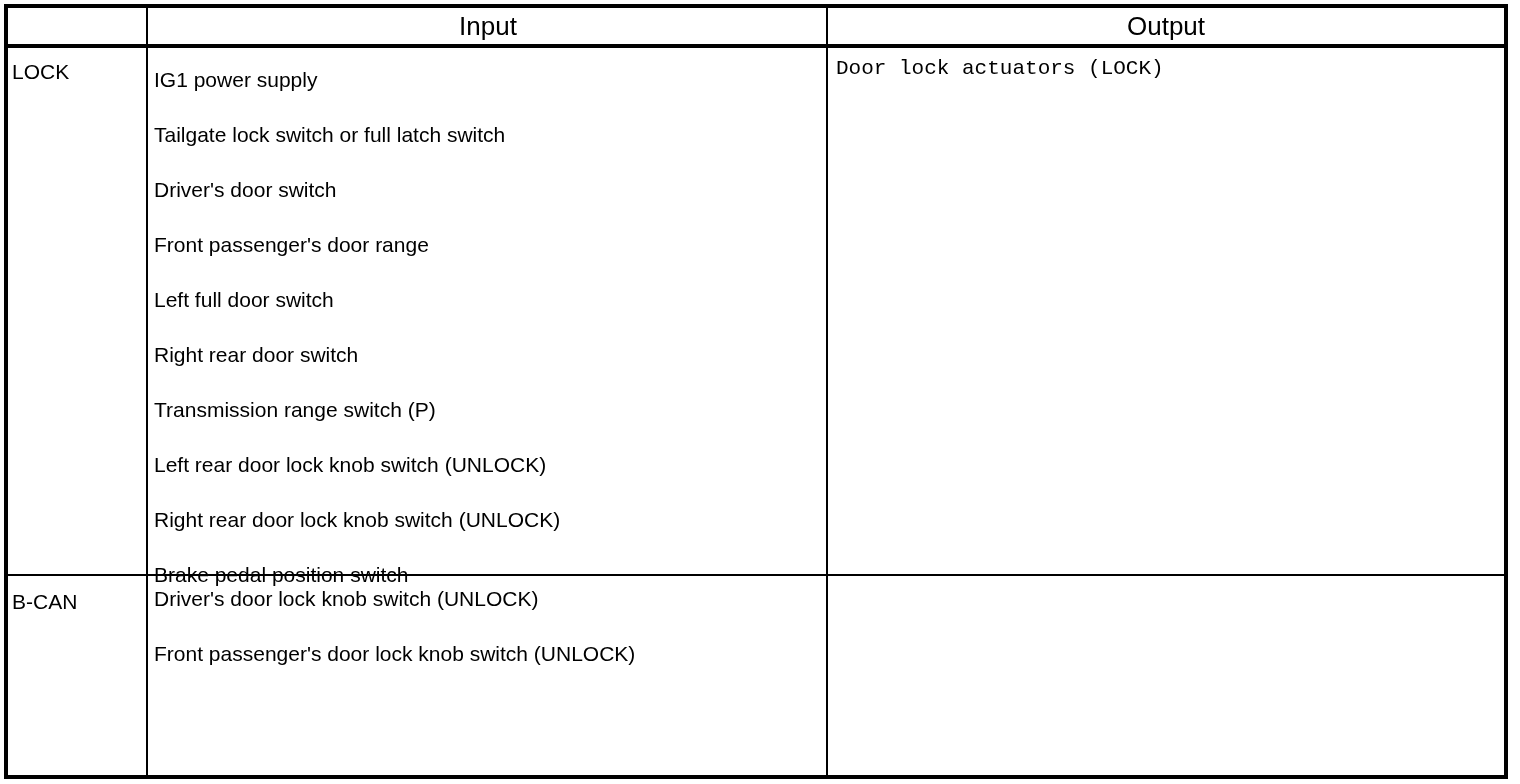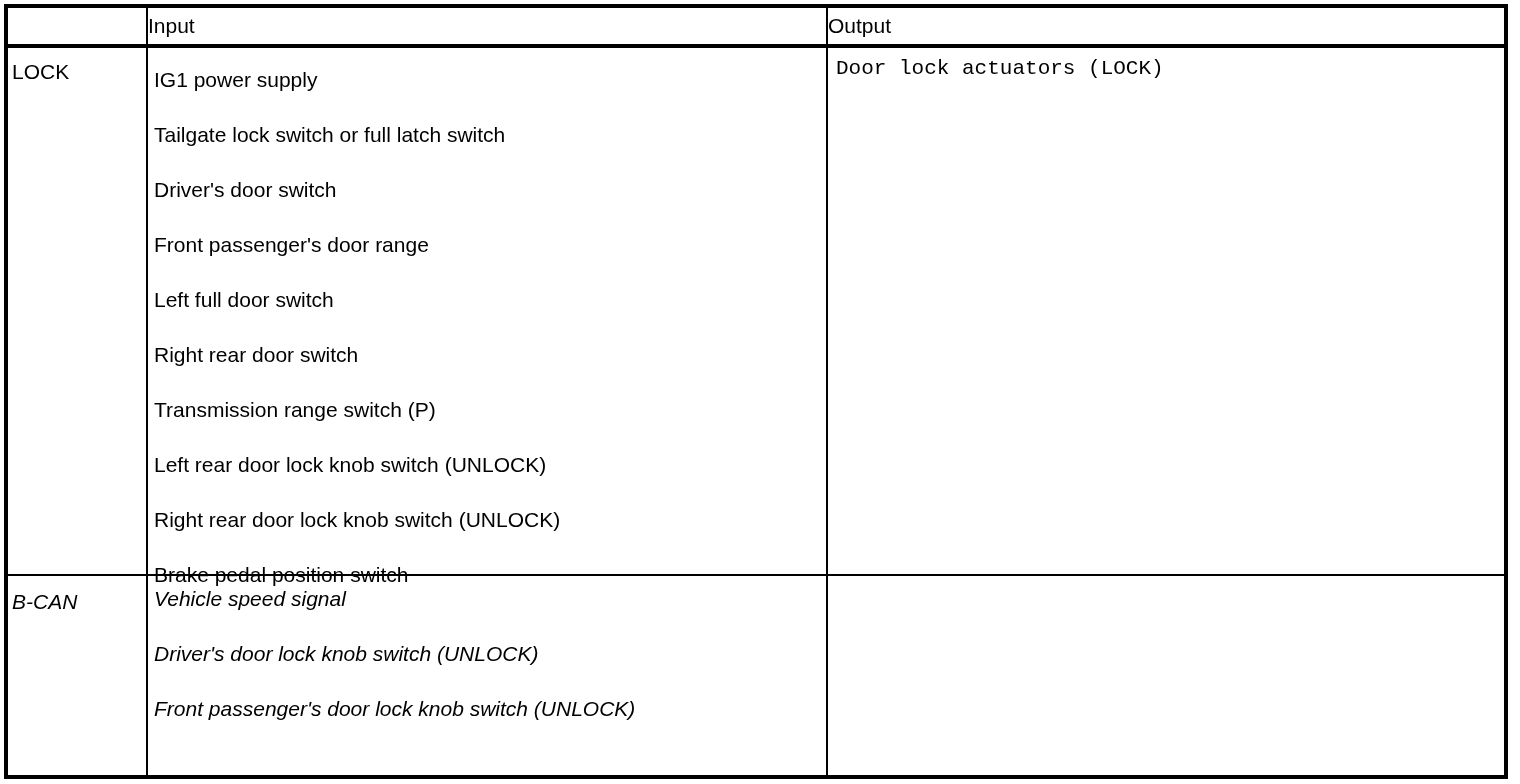--- a/index.html
+++ b/index.html
@@ -42,22 +42,22 @@
     right: 0;
     height: 40px;
     border-bottom: 4px solid #000000;
     box-sizing: border-box;
   }
   .header-cell {
     position: absolute;
     top: 0;
     height: 40px;
     line-height: 36px;
-    font-size: 21px;
-    text-align: left;
+    font-size: 26px;
+    text-align: center;
     white-space: nowrap;
   }
   .header-cell.input  { left: 140px;  width: 680px; }
   .header-cell.output { left: 820px;  width: 676px; }
 
   
   .vdiv {
     position: absolute;
     top: 0;
     bottom: 0;
@@ -77,21 +77,21 @@
   }
   .hdiv.group { top: 566px; }
 
   
   .group-block {
     position: absolute;
     left: 0;
     right: 0;
   }
   .group-block.micu  { top: 40px;  height: 526px; }
-  .group-block.bcan  { top: 568px; height: 203px; font-style: italic; }
+  .group-block.bcan  { top: 568px; height: 203px; }
 
   .group-label {
     position: absolute;
     left: 4px;
     width: 130px;
     font-size: 21px;
     line-height: 26px;
     white-space: nowrap;
   }
   .group-block.micu .group-label { top: 11px; }
@@ -169,21 +169,20 @@
 
       <ul class="output-list">
         <li>Door lock actuators (LOCK)</li>
       </ul>
     </div>
 
     <div class="group-block bcan">
       <div class="group-label">B-CAN</div>
 
       <ul class="cell-list">
-        <li>Vehicle speed signal</li>
         <li>Driver's door lock knob switch (UNLOCK)</li>
         <li>Front passenger's door lock knob switch (UNLOCK)</li>
       </ul>
 
       <ul class="output-list"></ul>
     </div>
 
   </div>
 </div>
 

